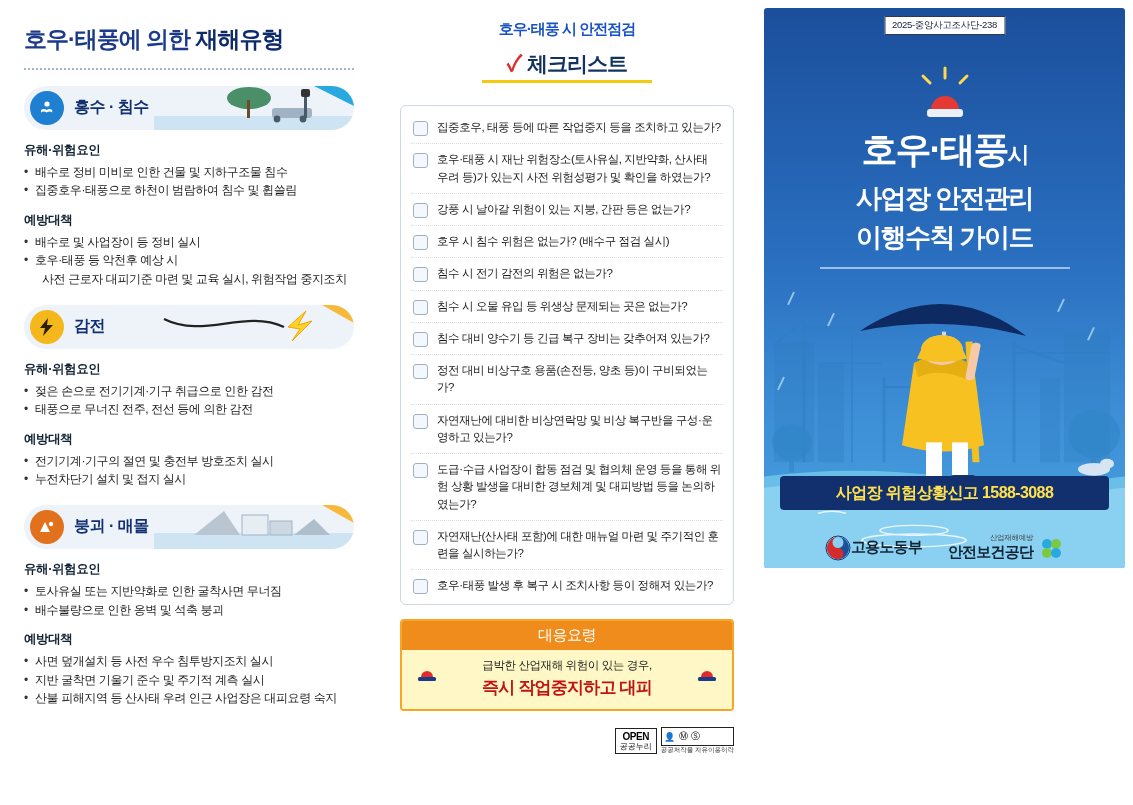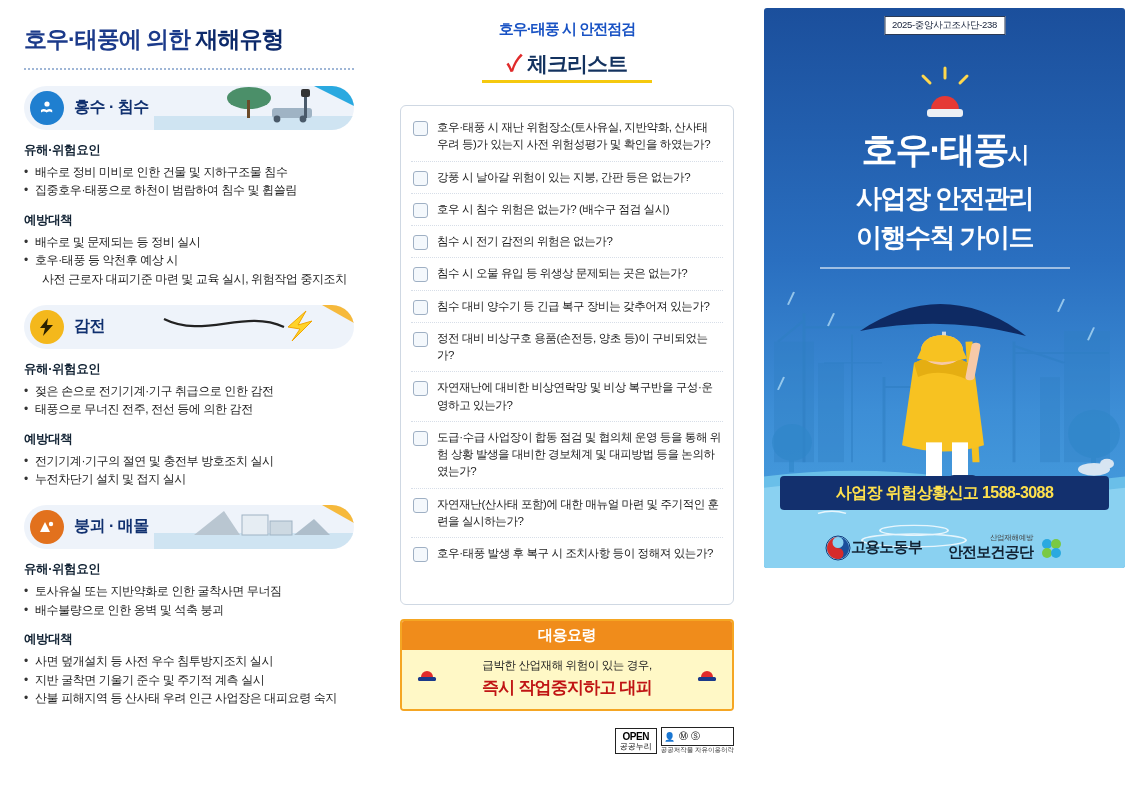--- a/index.html
+++ b/index.html
@@ -60,21 +60,21 @@
   .check-box {
     margin-top:22px; border:1px solid #cfd8e3; border-radius:6px;
     padding:6px 10px 6px 10px; background:#fff; height:500px;
   }
   .check-row { display:flex; align-items:flex-start; gap:9px; padding:7px 2px; border-bottom:1px dotted #d7dee8; }
   .check-row:last-child { border-bottom:none; }
   .cb { width:15px; height:15px; border:1px solid #9fb0c4; border-radius:3px; background:#f4f8fc; flex:none; margin-top:2px; }
   .check-text { font-size:11.5px; color:#1a1a1a; line-height:1.5; letter-spacing:-0.4px; }
 
   .resp { margin-top:14px; border:2px solid #f5a623; border-radius:4px; overflow:hidden; }
-  .resp-head { background:#f08c1b; color:#fff; font-weight:bold; font-size:15px; text-align:center; padding:5px 0; letter-spacing:-0.5px; }
+  .resp-head { background:#f08c1b; color:#fff; font-weight:normal; font-size:15px; text-align:center; padding:5px 0; letter-spacing:-0.5px; }
   .resp-body { background:#fff8c6; padding:8px 6px 10px 6px; position:relative; text-align:center; }
   .resp-l1 { font-size:11.5px; color:#222; letter-spacing:-0.4px; }
   .resp-l2 { font-size:17px; font-weight:bold; color:#c01414; letter-spacing:-0.8px; margin-top:3px; }
   .siren { position:absolute; top:14px; width:22px; height:18px; }
   .siren.l { left:14px; } .siren.r { right:14px; }
 
   .footer-mid { margin-top:16px; display:flex; justify-content:flex-end; gap:4px; align-items:center; }
   .open-badge { border:1px solid #222; font-size:8px; padding:2px 4px; line-height:1.1; text-align:center; }
   .open-badge b { font-size:10px; letter-spacing:-0.5px; }
   .icon-strip { border:1px solid #222; padding:2px 3px; display:flex; gap:3px; align-items:center; }
@@ -153,21 +153,21 @@
       <div class="sub">
         <div class="sub-h">유해·위험요인</div>
         <ul>
           <li>배수로 정비 미비로 인한 건물 및 지하구조물 침수</li>
           <li>집중호우·태풍으로 하천이 범람하여 침수 및 휩쓸림</li>
         </ul>
       </div>
       <div class="sub">
         <div class="sub-h">예방대책</div>
         <ul>
-          <li>배수로 및 문제되는 등 정비 실시</li>
+          <li>배수로 및 사업장이 등 정비 실시</li>
           <li><span>호우·태풍 등 악천후 예상 시</span><span class="ind">사전 근로자 대피기준 마련 및 교육 실시, 위험작업 중지조치</span></li>
         </ul>
       </div>
     </div>
 
     <div class="hazard">
       <div class="hazard-head">
         <div class="hz-icon yellow">
           <svg width="16" height="18" viewBox="0 0 16 18">
               <polygon points="9,0 1,10 6,10 4,18 14,7 8,7" fill="#2b2100"></polygon>
@@ -233,20 +233,24 @@
   </div>
 
   <div class="col col-mid">
     <div class="mid-title">호우·태풍 시 안전점검</div>
     <div class="mid-title2">
       <span class="chk">✓</span><span>체크리스트</span>
     </div>
     <div class="mid-underline"></div>
 
     <div class="check-box">
+      <div class="check-row">
+        <div class="cb"></div>
+        <div class="check-text">집중호우, 태풍 등에 따른 작업중지 등을 조치하고 있는가?</div>
+      </div>
       <div class="check-row">
         <div class="cb"></div>
         <div class="check-text">호우·태풍 시 재난 위험장소(토사유실, 지반약화, 산사태 우려 등)가 있는지 사전 위험성평가 및 확인을 하였는가?</div>
       </div>
       <div class="check-row">
         <div class="cb"></div>
         <div class="check-text">강풍 시 날아갈 위험이 있는 지붕, 간판 등은 없는가?</div>
       </div>
       <div class="check-row">
         <div class="cb"></div>

